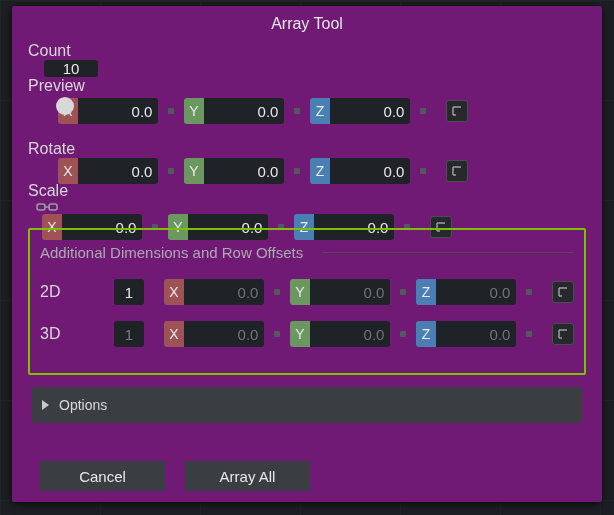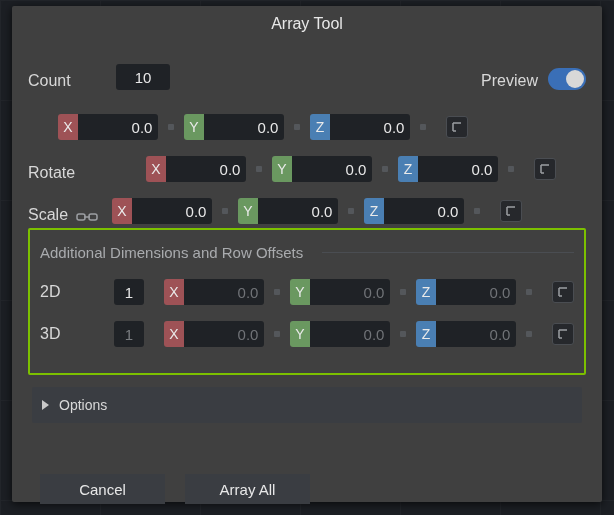--- a/index.html
+++ b/index.html
@@ -25,38 +25,39 @@
       linear-gradient(90deg, #2a2d32 1px, transparent 1px) 0 0/100px 100px,
       #1e2126;
     opacity: 0.5;
   }
   .panel {
     position: absolute;
     left: 12px;
     top: 6px;
     width: 590px;
     height: 496px;
-    background: #404040;
+    background: #701a75;
     border-radius: 2px;
     box-shadow: 0 2px 10px rgba(0,0,0,0.7);
   }
   .titlebar {
     text-align: center;
     padding: 9px 0;
     color: #e8e8e8;
     font-size: 16px;
     font-weight: 500;
   }
   .body {
     padding: 0 16px;
   }
   .row {
     display: flex;
-    align-items: flex-end;
+    align-items: flex-start;
     height: 42px;
+    flex-direction: column;
   }
   .row.toprow {
     height: 48px;
     margin-bottom: 8px;
   }
   .label {
     color: #d8d8d8;
     font-size: 16px;
   }
   .label-col {
@@ -66,21 +67,21 @@
   .count-input {
     background: #1f2226;
     border-radius: 3px;
     width: 54px;
     height: 26px;
     display: flex;
     align-items: center;
     justify-content: center;
     color: #e8e8e8;
     font-size: 15px;
-    margin-left: 0;
+    margin-left: 16px;
   }
   .count-input.disabled {
     color: #7a7d81;
   }
   .spacer {
     flex: 1;
   }
   .toggle {
     width: 38px;
     height: 22px;
@@ -208,21 +209,21 @@
     width: 0; height: 0;
     border-left: 7px solid #c8c8c8;
     border-top: 5px solid transparent;
     border-bottom: 5px solid transparent;
     margin-right: 10px;
   }
   .footer {
     display: flex;
     gap: 20px;
     padding: 0 12px;
-    margin-top: 51px;
+    margin-top: 38px;
   }
   .btn {
     background: #3a3d42;
     height: 30px;
     display: flex;
     align-items: center;
     justify-content: center;
     font-size: 15px;
     color: #e8e8e8;
     width: 125px;

